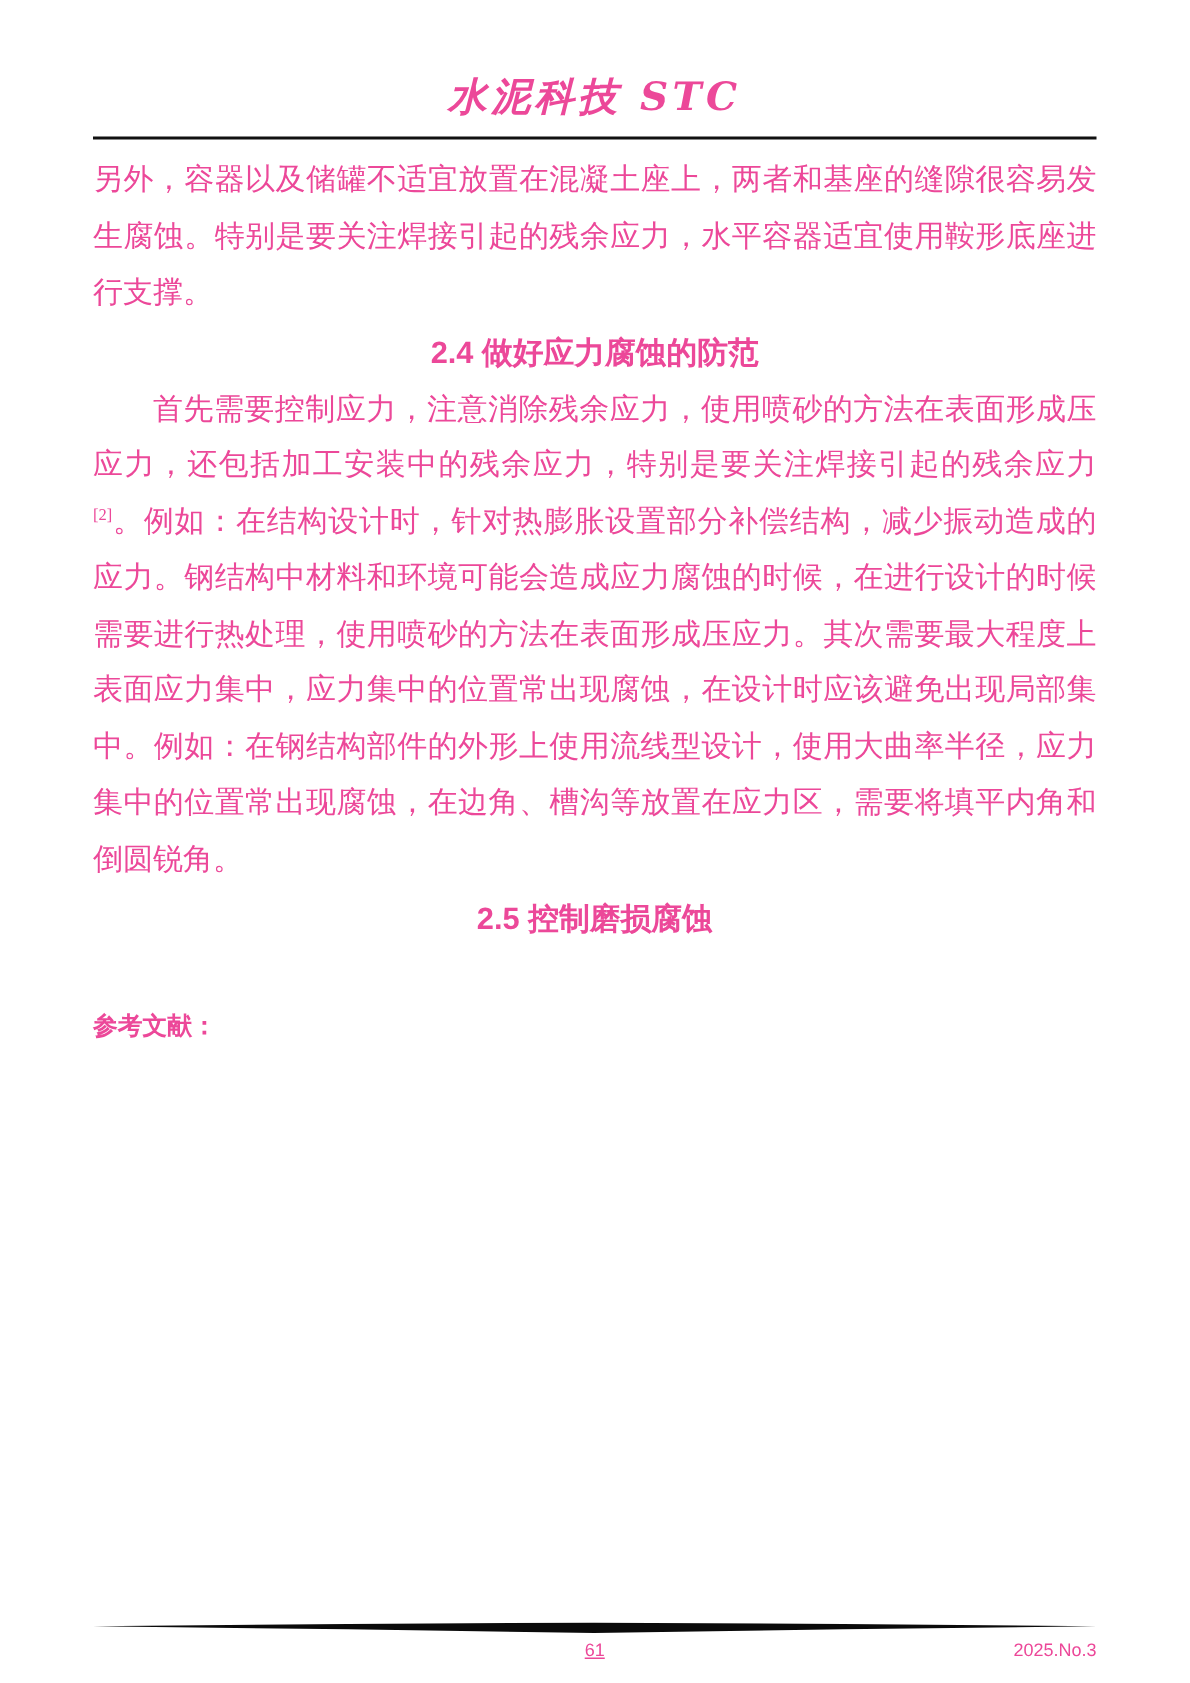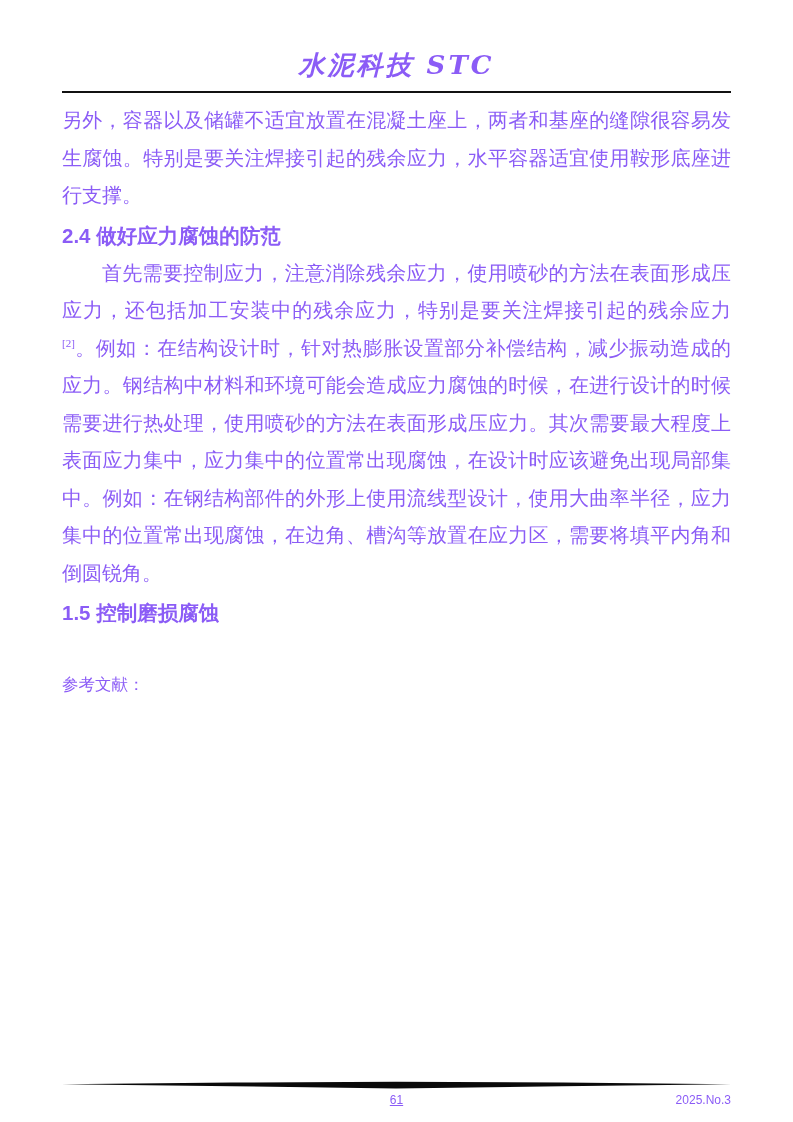--- a/index.html
+++ b/index.html
@@ -5,21 +5,21 @@
   html, body {
     margin: 0;
     padding: 0;
     background: #ffffff;
   }
   .page {
     position: relative;
     width: 793px;
     height: 1122px;
     background: #ffffff;
-    color: #8b5cf6;
+    color: #ec4899;
     font-family: "Liberation Serif", serif;
     overflow: hidden;
     box-sizing: border-box;
   }
   .content {
     position: absolute;
     left: 62px;
     top: 0;
     width: 669px;
   }
@@ -56,34 +56,34 @@
   sup.cite {
     font-size: 11px;
     line-height: 0;
   }
   .sec-heading {
     font-family: "Liberation Sans", sans-serif;
     font-weight: bold;
     font-size: 20.5px;
     line-height: 30px;
     margin: 6px 0 4px 0;
-    text-align: left;
+    text-align: center;
   }
   .sec-heading.level1 {
     font-size: 23px;
     line-height: 36px;
     margin: 7px 0 4px 0;
   }
   
   .references {
     margin-top: 44px;
   }
   .ref-heading {
     font-family: "Liberation Sans", sans-serif;
-    font-weight: normal;
+    font-weight: bold;
     font-size: 16.5px;
     line-height: 24px;
     margin: 0 0 4px 0;
   }
   
   .footer {
     position: absolute;
     left: 62px;
     top: 1081px;
     width: 669px;
@@ -120,21 +120,21 @@
 
     <div class="journal-header">水泥科技 STC</div>
     <hr class="header-rule">
 
     <p class="para intro">另外，容器以及储罐不适宜放置在混凝土座上，两者和基座的缝隙很容易发生腐蚀。特别是要关注焊接引起的残余应力，水平容器适宜使用鞍形底座进行支撑。</p>
 
     <h2 class="sec-heading">2.4 做好应力腐蚀的防范</h2>
 
     <p class="para indent"><span>首先需要控制应力，注意消除残余应力，使用喷砂的方法在表面形成压应力，还包括加工安装中的残余应力，特别是要关注焊接引起的残余应力</span><sup class="cite">[2]</sup><span>。例如：在结构设计时，针对热膨胀设置部分补偿结构，减少振动造成的应力。钢结构中材料和环境可能会造成应力腐蚀的时候，在进行设计的时候需要进行热处理，使用喷砂的方法在表面形成压应力。其次需要最大程度上表面应力集中，应力集中的位置常出现腐蚀，在设计时应该避免出现局部集中。例如：在钢结构部件的外形上使用流线型设计，使用大曲率半径，应力集中的位置常出现腐蚀，在边角、槽沟等放置在应力区，需要将填平内角和倒圆锐角。</span></p>
 
-    <h2 class="sec-heading">1.5 控制磨损腐蚀</h2>
+    <h2 class="sec-heading">2.5 控制磨损腐蚀</h2>
 
 
 
 
     <div class="references">
       <h3 class="ref-heading">参考文献：</h3>
 
     </div>
 
   </div>

